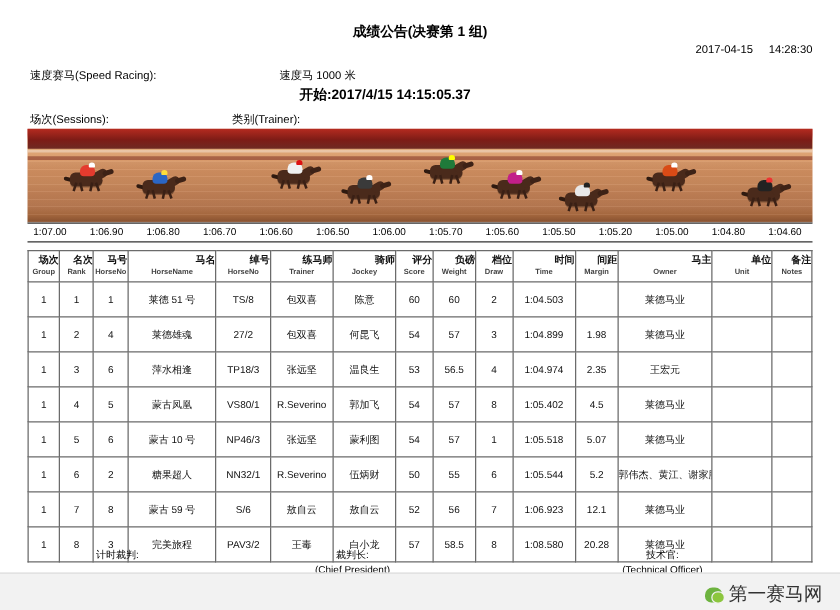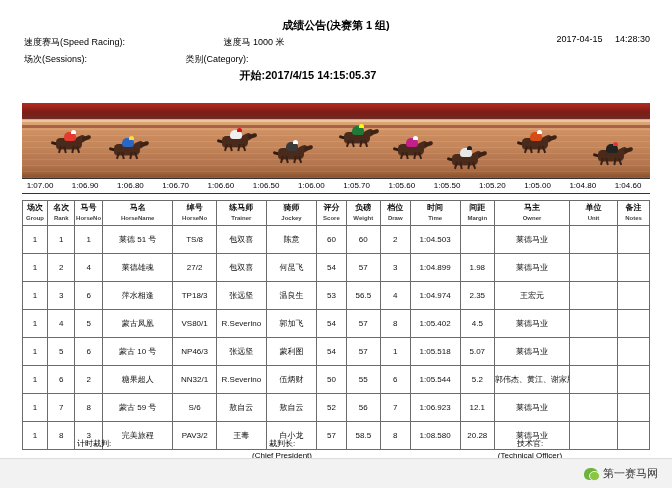--- a/index.html
+++ b/index.html
@@ -17,21 +17,21 @@
   
   .hdr-title {
     position: absolute; top: 18px; left: 0; width: 672px;
     text-align: center; font-size: 11px; font-weight: bold; color: #000;
   }
   .hdr-left {
     position: absolute; top: 34px; left: 24px;
     font-size: 9px; line-height: 17px; color: #000;
   }
   .hdr-left .row { white-space: nowrap; }
-  .hdr-left .lbl2 { display:inline-block; margin-left: 96px; }
+  .hdr-left .lbl2 { display:inline-block; margin-left: 96px; margin-top: 18px; }
   .hdr-right {
     position: absolute; top: 34px; right: 22px;
     font-size: 9px; color: #000; white-space: nowrap;
   }
   .hdr-start {
     position: absolute; top: 68px; left: 0; width: 616px;
     text-align: center; font-size: 11px; font-weight: bold; color: #000;
   }
 
   
@@ -122,21 +122,21 @@
     border: 1px solid #6b6b6b;
     font-size: 8px;
     text-align: center;
     color: #111;
     padding: 0;
     height: 28px;
     overflow: hidden;
     white-space: nowrap;
   }
   table.results thead th { height: 22px; line-height: 10px; padding: 2px 0; }
-  .th-cn { display:block; font-size: 8px; }
+  .th-cn { display:block; font-size: 8px; text-align: right; }
   .th-en { display:block; font-size: 6px; color:#444; }
   td.name { color:#1d4f91;margin-left:23px; }
   td.owner { color:#1d4f91; }
   .rowh { height: 28px; }
 
   
   .footer {
     position: absolute; top: 438px; left: 0; width: 672px;
     font-size: 8px; color:#000;
   }
@@ -147,21 +147,21 @@
   .f2 { left: 222px; width: 120px; }
   .f3 { left: 470px; width: 120px; }
 
   
   .bottombar {
     position:absolute; bottom:0; left:0; width:672px; height:30px;
     background:#f2f2f2; border-top:1px solid #ddd;
   }
   .wechat {
     position:absolute; right: 14px; top: 7px;
-    font-size: 11px; color:#333; display:flex; align-items:center; gap:5px;
+    font-size: 15px; color:#333; display:flex; align-items:center; gap:5px;
   }
   .wechat-icon {
     width: 14px; height: 12px; background:#6db33f; border-radius: 6px 6px 5px 5px;
     position:relative; display:inline-block;
   }
   .wechat-icon::after{
     content:""; position:absolute; right:-2px; bottom:-1px;
     width:9px; height:8px; background:#8cc63e; border-radius:5px;
     border:1px solid #f2f2f2;
   }
@@ -173,21 +173,21 @@
 
   <div class="hdr-title">成绩公告(决赛第 1 组)</div>
 
   <div class="hdr-left">
     <div class="row">
       <span>速度赛马(Speed Racing):</span>
       <span class="lbl2">速度马 1000 米</span>
     </div>
     <div class="row">
       <span>场次(Sessions):</span>
-      <span class="lbl2">类别(Category):</span>
+      <span class="lbl2">类别(Trainer):</span>
     </div>
   </div>
 
   <div class="hdr-right">
     <span>2017-04-15</span>
     &nbsp;&nbsp;&nbsp;
     <span>14:28:30</span>
   </div>
 
   <div class="hdr-start">开始:2017/4/15 14:15:05.37</div>

